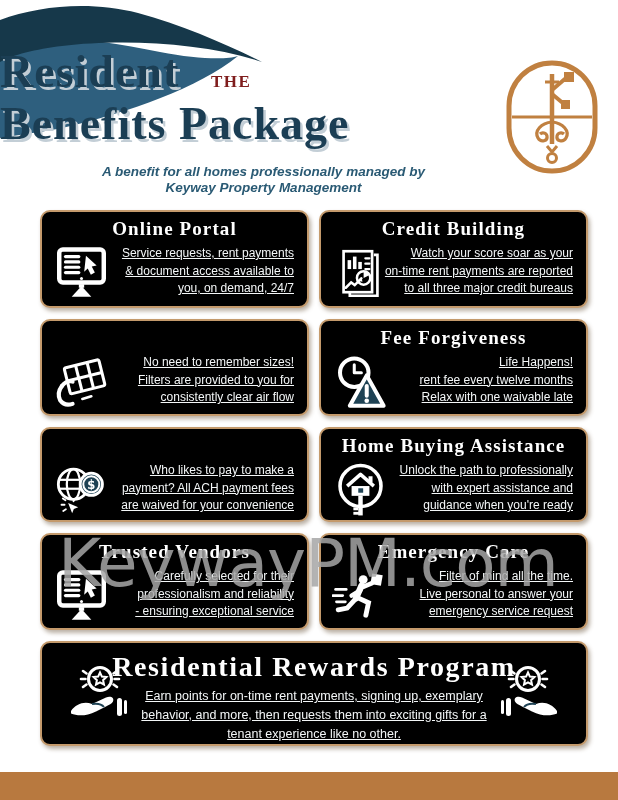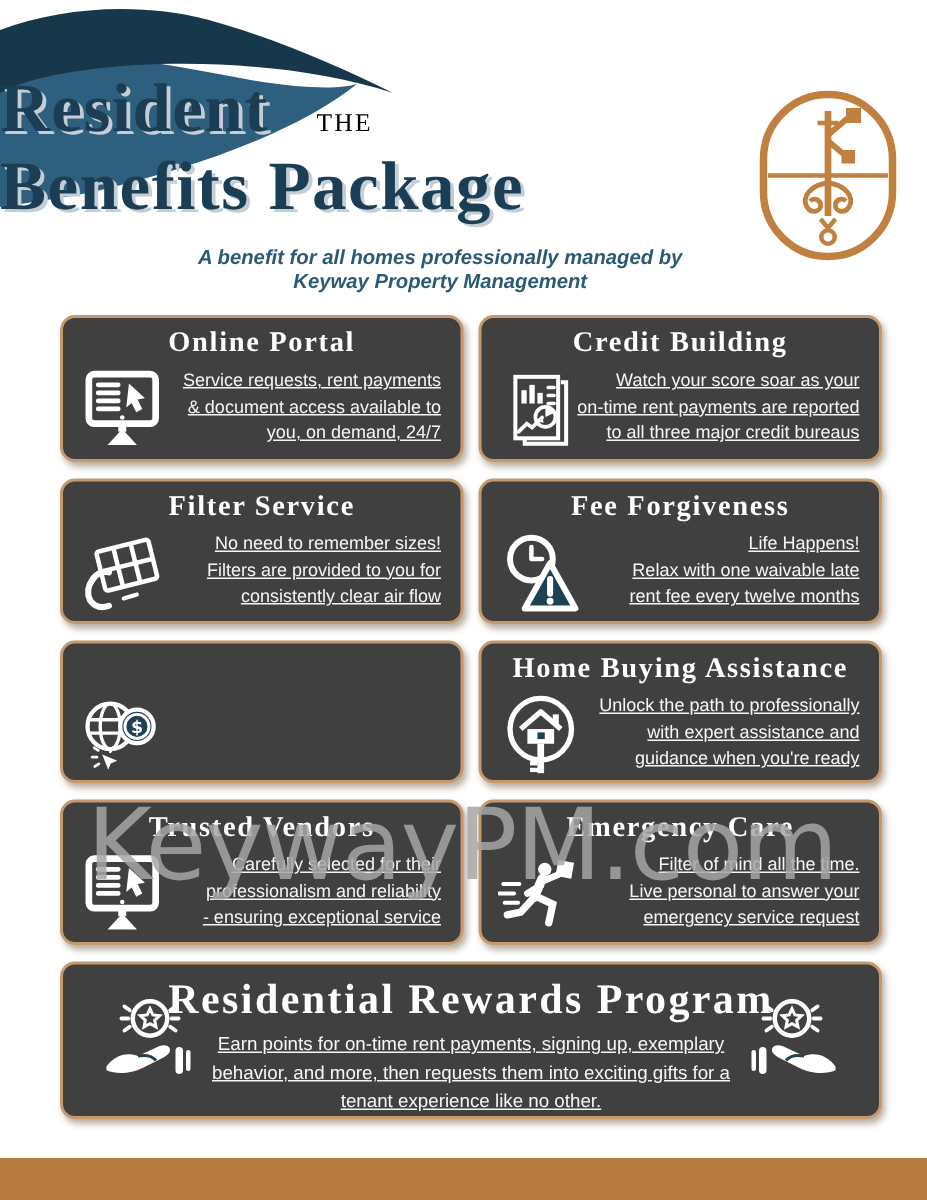--- a/index.html
+++ b/index.html
@@ -2,34 +2,34 @@
 <html><head>
 <meta charset="utf-8">
 <style>
   html,body{margin:0;padding:0;background:#e8e8e8;}
   .page{position:relative;width:618px;height:800px;background:#ffffff;overflow:hidden;
         font-family:"Liberation Sans",sans-serif;}
   
   .swoosh{position:absolute;top:0;left:0;}
   
   .eyebrow{position:absolute;left:211px;top:72px;font-family:"Liberation Serif",serif;
-           font-weight:400;font-size:17px;letter-spacing:1.5px;color:#000000;}
+           font-weight:700;font-size:17px;letter-spacing:1.5px;color:#7f1d1d;}
   .title{position:absolute;top:46px;left:0;width:489px;text-align:left;
          font-family:"Liberation Serif",serif;font-weight:700;font-size:46px;
          line-height:1.13;color:#1B3E54;letter-spacing:1px;
          text-shadow:2.5px 2.5px 0 #c3ced6;}
   .subtitle{position:absolute;top:164px;left:0;width:527px;text-align:center;
-            font-style:italic;font-size:13.5px;line-height:1.18;color:#2A5A74;font-weight:600;margin-left:30px;}
+            font-style:italic;font-size:13.5px;line-height:1.18;color:#2A5A74;font-weight:600;}
   .logo{position:absolute;left:504px;top:58px;width:96px;height:118px;}
   
   .cards{position:absolute;left:40px;top:210px;width:548px;display:grid;
          grid-template-columns:269px 269px;
          grid-template-rows:98px 97px 95px 97px 105px;
          column-gap:10px;row-gap:11px;}
-  .card{position:relative;background:#404040;border:2px solid #C49A6C;border-radius:10px;
+  .card{position:relative;background:#000000;border:2px solid #C49A6C;border-radius:10px;
         box-shadow:2px 3px 4px rgba(101,79,54,.45);box-sizing:border-box;color:#fff;}
   .card-title{margin-top:6px;text-align:center;font-family:"Liberation Serif",serif;
               font-weight:700;font-size:19px;letter-spacing:1.1px;color:#fff;white-space:nowrap;}
   .card-body{position:absolute;right:13px;top:33px;text-align:right;font-size:12px;
              line-height:1.46;color:#F4F7F8;text-decoration:underline;}
   .card-body div{white-space:nowrap;}
   .card-icon{position:absolute;left:11px;top:33px;width:57px;height:57px;}
   
   .rewards{grid-column:1 / span 2;}
   .rewards .card-title{font-size:28px;margin-top:8px;letter-spacing:1.6px;}
@@ -217,47 +217,51 @@
           <use href="#sym-report"></use>
         </svg>
       <div class="card-body">
         <div>Watch your score soar as your</div>
         <div>on-time rent payments are reported</div>
         <div>to all three major credit bureaus</div>
       </div>
     </div>
 
     <div class="card">
-      <div class="card-title">Filter Service</div>
       <svg class="card-icon">
           <use href="#sym-filter"></use>
         </svg>
       <div class="card-body">
         <div>No need to remember sizes!</div>
         <div>Filters are provided to you for</div>
         <div>consistently clear air flow</div>
       </div>
     </div>
 
     <div class="card">
       <div class="card-title">Fee Forgiveness</div>
       <svg class="card-icon">
           <use href="#sym-clockwarn"></use>
         </svg>
       <div class="card-body">
         <div>Life Happens!</div>
+        <div>rent fee every twelve months</div>
         <div>Relax with one waivable late</div>
-        <div>rent fee every twelve months</div>
       </div>
     </div>
 
     <div class="card">
       <svg class="card-icon">
           <use href="#sym-globedollar"></use>
         </svg>
+      <div class="card-body">
+        <div>Who likes to pay to make a</div>
+        <div>payment? All ACH payment fees</div>
+        <div>are waived for your convenience</div>
+      </div>
     </div>
 
     <div class="card">
       <div class="card-title">Home Buying Assistance</div>
       <svg class="card-icon">
           <use href="#sym-housekey"></use>
         </svg>
       <div class="card-body">
         <div>Unlock the path to professionally</div>
         <div>with expert assistance and</div>

